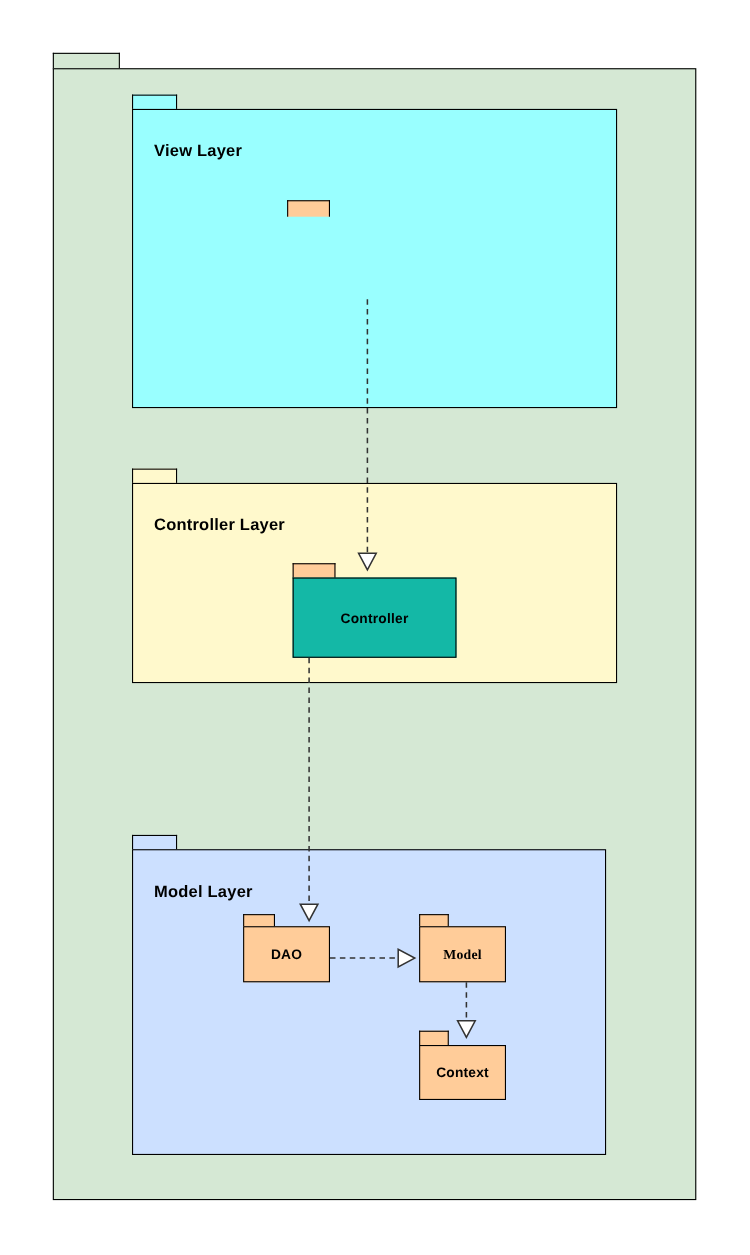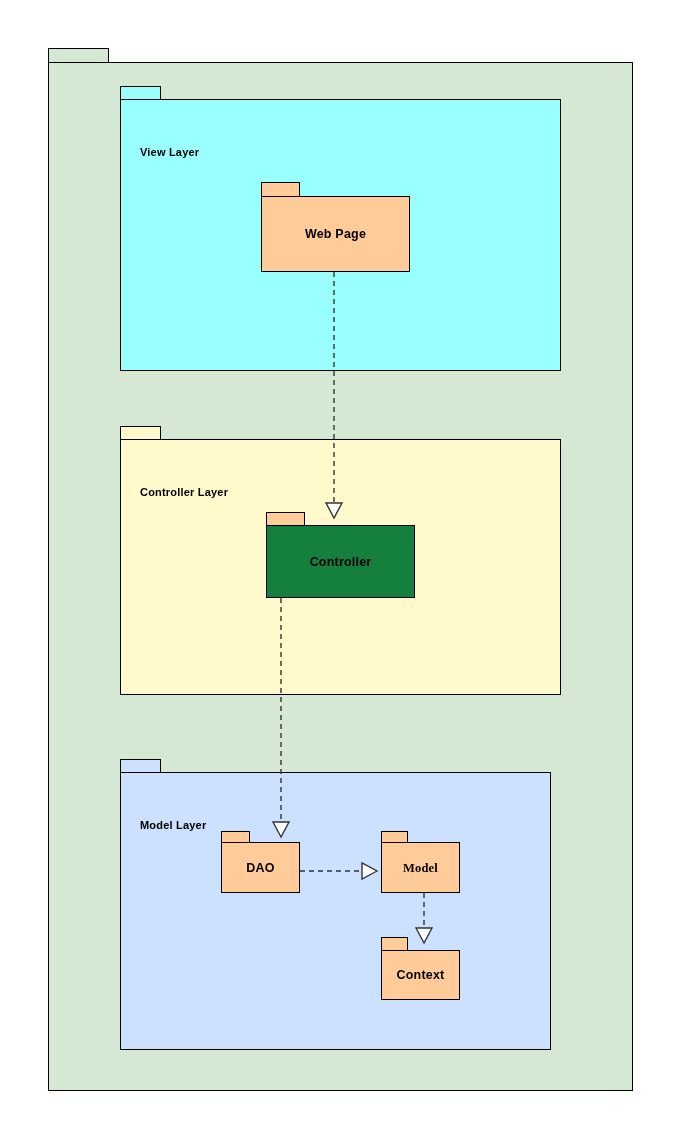--- a/index.html
+++ b/index.html
@@ -42,22 +42,22 @@
   .pkg > .body > .label {
     position: absolute;
     font-weight: bold;
     color: #000000;
     white-space: nowrap;
     letter-spacing: 0.2px;
   }
   
   .layer > .body > .label {
     left: 19px;
-    top: 46px;
-    font-size: 11px;
+    top: 29px;
+    font-size: 15px;
   }
   
   .leaf > .body > .label {
     left: 0; right: 0;
     top: 50%;
     transform: translateY(-50%);
     text-align: center;
     font-size: 12.5px;
   }
   svg#edges {
@@ -82,33 +82,30 @@
 
   <div id="layers-host">
       <div class="pkg layer" id="view-layer" style="left: 120px; top: 86px; width: 441px; height: 285px;">
         <div class="tab" style="width: 41px; height: 14px; background: rgb(153, 255, 255);"></div>
         <div class="body" style="top: 13px; width: 441px; height: 272px; background: rgb(153, 255, 255);">
           <span class="label">View Layer</span>
         </div>
       </div>
       <div class="pkg leaf" id="web-page" style="left: 261px; top: 182px; width: 149px; height: 90px;">
         <div class="tab" style="width: 39px; height: 15px; background: rgb(255, 204, 153);"></div>
-        <div class="body" style="top: 14px; width: 149px; height: 76px; background: rgb(255, 204, 153);">
-          <span class="label">Web Page</span>
-        </div>
       </div>
       <div class="pkg layer" id="controller-layer" style="left: 120px; top: 426px; width: 441px; height: 254px;">
         <div class="tab" style="width: 41px; height: 14px; background: rgb(255, 249, 204);"></div>
-        <div class="body" style="top: 13px; width: 441px; height: 256px; background: rgb(255, 249, 204);">
+        <div class="body" style="top: 13px; width: 441px; height: 182px; background: rgb(255, 249, 204);">
           <span class="label">Controller Layer</span>
         </div>
       </div>
       <div class="pkg leaf" id="controller" style="left: 266px; top: 512px; width: 149px; height: 86px;">
         <div class="tab" style="width: 39px; height: 14px; background: rgb(255, 204, 153);"></div>
-        <div class="body" style="top: 13px; width: 149px; height: 73px; background: #15803d;">
+        <div class="body" style="top: 13px; width: 149px; height: 73px; background: #14b8a6;">
           <span class="label">Controller</span>
         </div>
       </div>
       <div class="pkg layer" id="model-layer" style="left: 120px; top: 759px; width: 431px; height: 291px;">
         <div class="tab" style="width: 41px; height: 14px; background: rgb(204, 224, 255);"></div>
         <div class="body" style="top: 13px; width: 431px; height: 278px; background: rgb(204, 224, 255); text-align: right;">
           <span class="label">Model Layer</span>
         </div>
       </div>
       <div class="pkg leaf" id="dao" style="left: 221px; top: 831px; width: 79px; height: 62px;">

